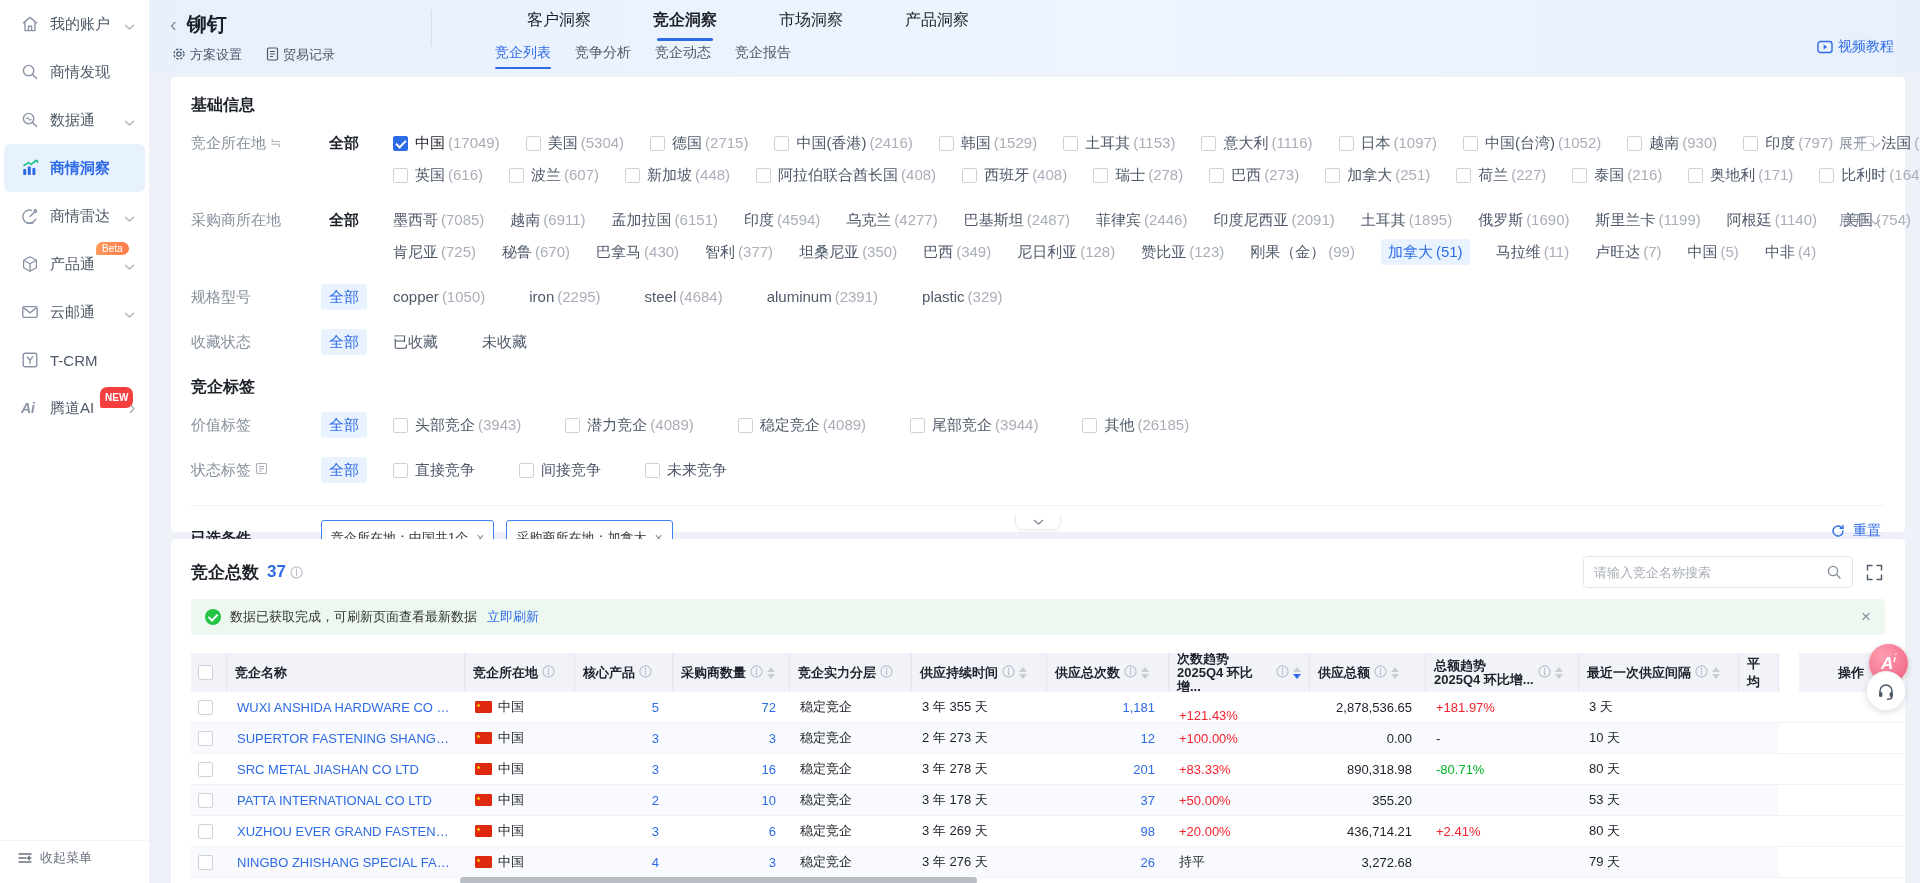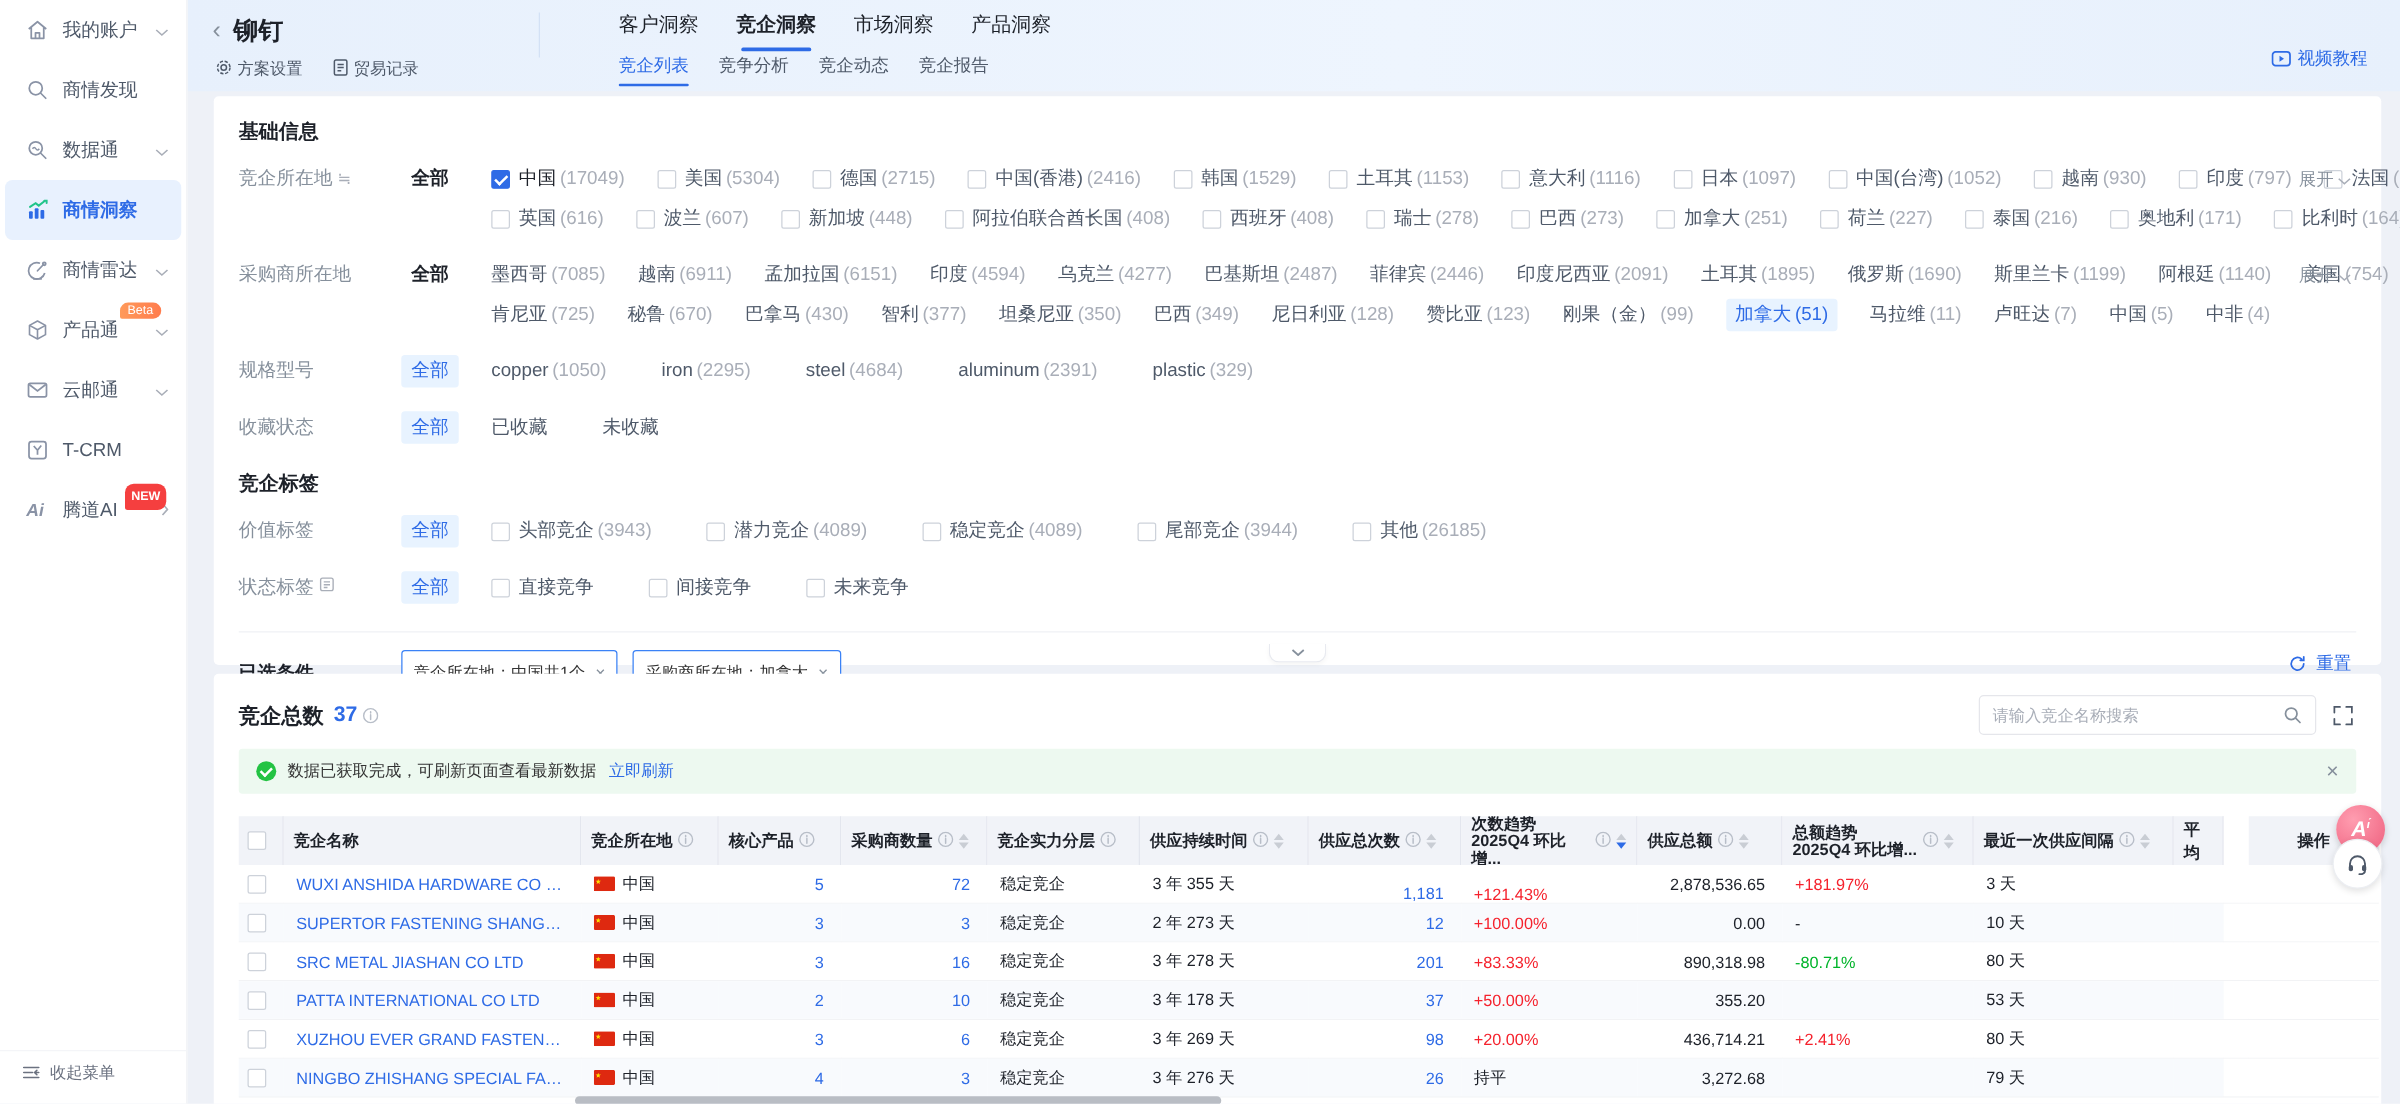--- a/index.html
+++ b/index.html
@@ -20,21 +20,21 @@
   .collapse-menu svg { margin-right:8px; }
 
   
   .main { position:absolute; left:150px; top:0; width:1770px; height:883px; }
   .topbar { position:relative; height:73px; background:linear-gradient(90deg,#e7f0fc 0%,#eef5fe 55%,#e7f0fc 100%); }
   .tb-title { position:absolute; left:20px; top:11px; display:flex; align-items:center; }
   .tb-back { font-size:20px; color:#86909c; margin-right:10px; cursor:pointer; }
   .tb-name { font-size:20px; font-weight:bold; color:#1d2129; }
   .tb-divider { position:absolute; left:281px; top:10px; width:1px; height:36px; background:#d3e1f5; }
   .tb-tabs { position:absolute; left:345px; top:10px; display:flex; gap:30px; }
-  .tb-tab { font-size:16px; color:#1d2129; cursor:pointer; position:relative; padding-bottom:10px; }
+  .tb-tab { font-size:16px; color:#1d2129; cursor:pointer; position:relative; padding-bottom:10px;margin-left:32px; }
   .tb-tab.active { font-weight:bold; }
   .tb-tab.active::after { content:''; position:absolute; left:4px; right:4px; bottom:0; height:3px; border-radius:2px; background:#2e6be6; }
   .tb-actions { position:absolute; left:22px; top:46px; display:flex; gap:24px; font-size:13px; color:#4e5969; }
   .tb-actions .act { display:flex; align-items:center; gap:4px; cursor:pointer; }
   .tb-subtabs { position:absolute; left:345px; top:44px; display:flex; gap:24px; }
   .tb-subtab { font-size:14px; color:#4e5969; cursor:pointer; position:relative; padding-bottom:11px; }
   .tb-subtab.active { color:#2e6be6; }
   .tb-subtab.active::after { content:''; position:absolute; left:0; right:0; bottom:4px; height:2px; background:#2e6be6; border-radius:1px; }
   .tb-video { position:absolute; right:26px; top:38px; display:flex; align-items:center; gap:5px; color:#2e6be6; font-size:14px; cursor:pointer; }
 
@@ -854,21 +854,21 @@
             </div>
             <div class="t-cell r" style="width: 117px;">
               <span class="t-link">72</span>
             </div>
             <div class="t-cell" style="width: 122px;">
               <span>稳定竞企</span>
             </div>
             <div class="t-cell" style="width: 135px;">
               <span>3 年 355 天</span>
             </div>
-            <div class="t-cell r" style="width: 122px; align-items: flex-end;">
+            <div class="t-cell r" style="width: 122px;">
               <span class="t-link">1,181</span>
             </div>
             <div class="t-cell" style="width: 141px; margin-top: 17px;">
               <span class="trend-red">+121.43%</span>
             </div>
             <div class="t-cell r" style="width: 116px;">
               <span>2,878,536.65</span>
             </div>
             <div class="t-cell" style="width: 153px;">
               <span class="trend-red">+181.97%</span>

